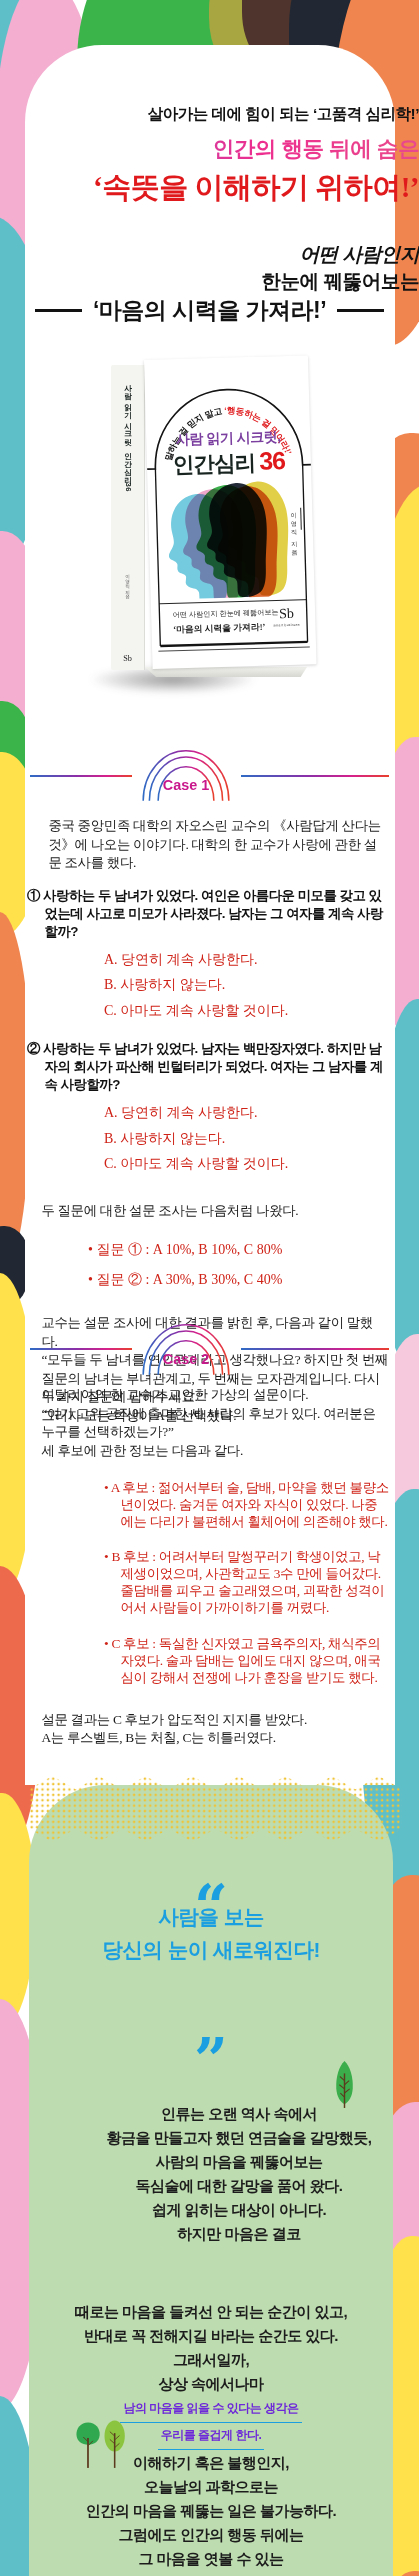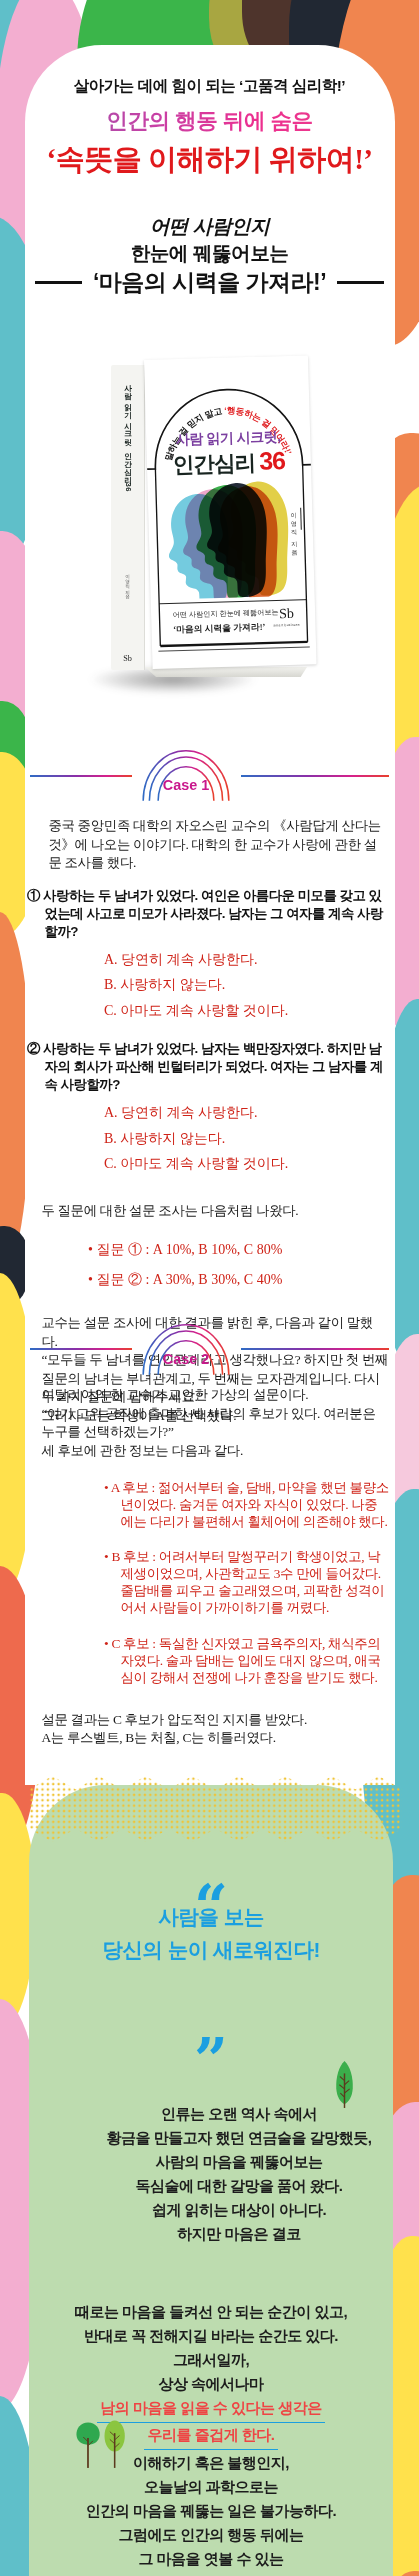--- a/index.html
+++ b/index.html
@@ -5,21 +5,21 @@
   html,body{margin:0;padding:0;background:#ffffff;}
   .page{position:relative;width:419px;height:3151px;overflow:hidden;background:#ffffff;
         font-family:"Liberation Sans",sans-serif;}
   
   .blob{position:absolute;border-radius:48% 52% 55% 45% / 52% 48% 55% 45%;z-index:1;}
   
   .white-panel{position:absolute;left:25px;top:45px;width:370px;height:1740px;background:#ffffff;
                border-radius:77px 77px 0 0;z-index:2;}
   .content{position:absolute;z-index:5;}
   
-  .hero{left:0;width:419px;text-align:center;color:#121212;font-weight:800;letter-spacing:-0.5px;}
+  .hero{left:0;width:419px;text-align:right;color:#121212;font-weight:800;letter-spacing:-0.5px;margin-top:28px;}
   .hero-l1{top:76px;font-size:15.5px;}
   .hero-l2{top:106px;font-size:21.6px;background:linear-gradient(90deg,#8F5BB0 0%,#C940A5 38%,#ED2F8F 62%,#E94A8C 100%);
            -webkit-background-clip:text;background-clip:text;color:transparent;}
   .hero-l3{top:140px;font-size:29px;font-family:"Liberation Serif","DejaVu Serif",serif;color:#E0191C;font-weight:700;}
   .hero-l4{top:213px;font-size:19.6px;font-style:italic;}
   .hero-l5{top:240px;font-size:19.6px;}
   .hero-motto{top:267px;font-size:23px;display:flex;align-items:center;justify-content:center;gap:11.3px;}
   .motto-dash{width:47px;height:2.6px;background:#121212;}
   
   .book{position:absolute;left:111px;top:360px;width:196px;height:330px;z-index:5;}
@@ -71,21 +71,21 @@
   .green-panel{position:absolute;left:29px;top:1785px;width:364px;height:1346px;background:#BDDCAF;
                border-radius:77px 77px 67px 67px;z-index:3;}
   .dots-band{position:absolute;left:29px;top:1776px;width:373px;height:66px;z-index:4;
              background-image:radial-gradient(circle,#F0C437 1.2px,rgba(0,0,0,0) 1.5px);
              background-size:5.4px 5.4px;}
   .gtext{left:29px;width:364px;text-align:center;}
   .bigquote{font-family:"DejaVu Serif","Liberation Serif",serif;font-weight:700;font-size:59px;line-height:41px;
             color:#1B9FE0;}
   .g-head{font-weight:800;font-size:20.6px;line-height:33px;color:#1B9FE0;letter-spacing:-0.5px;}
   .g-line{font-weight:800;font-size:15px;line-height:24px;color:#1c1c1c;letter-spacing:-0.5px;}
-  .g-hl{font-weight:800;font-size:15px;line-height:24px;color:#ef4444;letter-spacing:-0.5px;}
+  .g-hl{font-weight:800;font-size:12px;line-height:24px;color:#6d28d9;letter-spacing:-0.5px;}
   .g-hl span{display:inline-block;border-bottom:1.5px solid #1B9FE0;padding:0 3.1px 2.1px;}
   .treesvg{position:absolute;z-index:5;}
 </style>
 </head>
 <body>
 
 <div class="page">
 
   <div class="blob" style="left:-36px;top:-31px;width:98px;height:237px;background:#5FBFC9;"></div>
   <div class="blob" style="left:-5.2px;top:-20.6px;width:103px;height:319px;background:#F3AED0;"></div>

